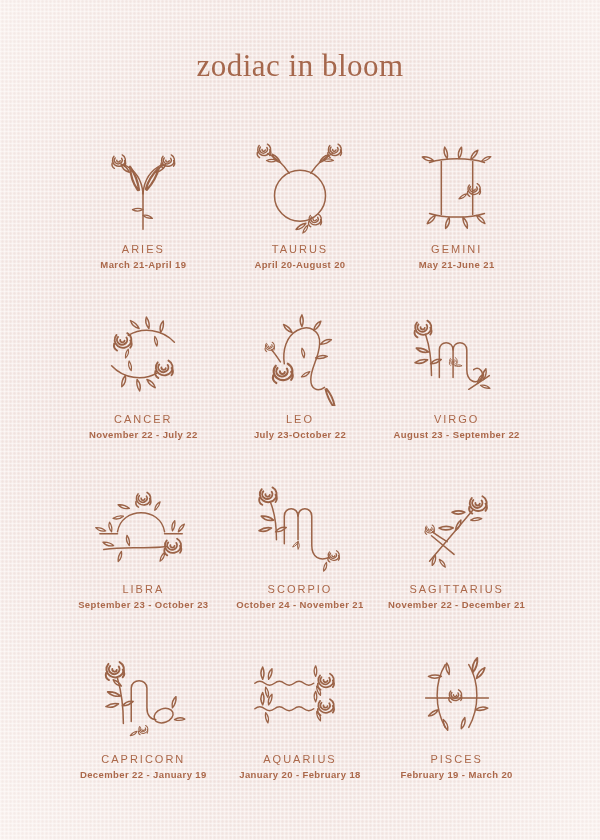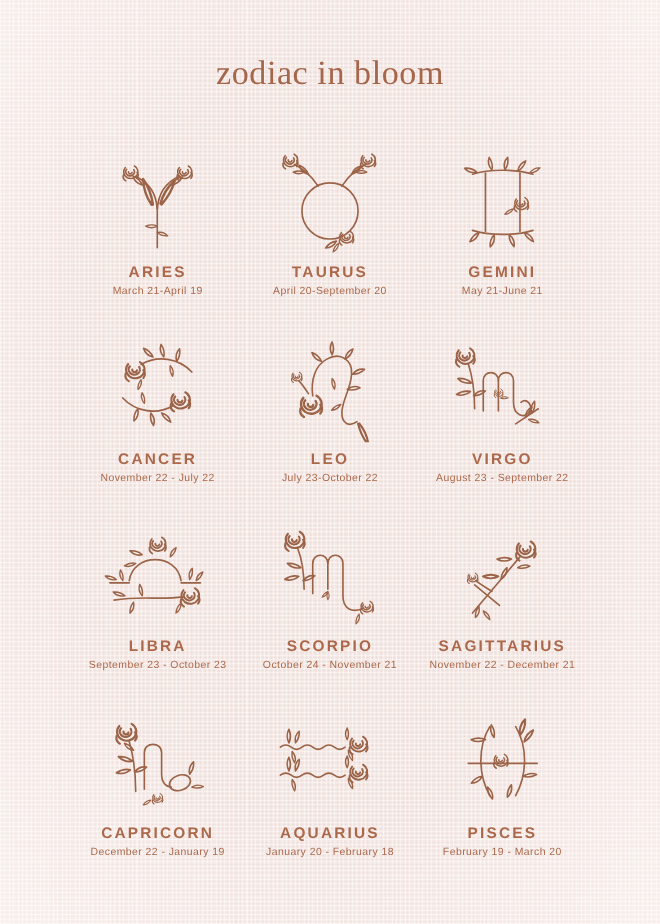--- a/index.html
+++ b/index.html
@@ -31,25 +31,25 @@
     position:relative;z-index:2;
     width:470px;margin:18px auto 0 auto;
     display:grid;grid-template-columns:repeat(3,1fr);grid-auto-rows:170px;
     justify-items:center;
   }
   .cell{display:flex;flex-direction:column;align-items:center;justify-content:flex-end;height:168px;width:150px;}
   .art{height:122px;display:flex;align-items:flex-end;justify-content:center;}
   .art svg{display:block;stroke:#9b6347;fill:none;stroke-width:1.5;stroke-linecap:round;stroke-linejoin:round;}
   .art svg *{vector-effect:non-scaling-stroke;}
   .sign-name{
-    margin-top:7px;font-size:14px;font-weight:700;letter-spacing:2px;
+    margin-top:7px;font-size:11px;font-weight:400;letter-spacing:2px;
     color:#ab684a;text-transform:uppercase;text-align:left;
   }
   .sign-dates{
-    margin-top:4px;font-size:9.5px;font-weight:400;letter-spacing:.4px;
+    margin-top:4px;font-size:9.5px;font-weight:700;letter-spacing:.4px;
     color:#ab684a;text-align:center;white-space:nowrap;
   }
   .defs{position:absolute;width:0;height:0;overflow:hidden;}
 </style>
 </head>
 <body>
 
 <svg class="defs" aria-hidden="true">
   <defs>
     <g id="rose">
@@ -104,21 +104,21 @@
           <use href="#leaf" transform="translate(80,30) rotate(3)"></use>
           <use href="#leaf" transform="translate(84,28) rotate(42) scale(0.85)"></use>
           <use href="#rose" transform="translate(23,17)"></use>
           <use href="#rose" transform="translate(95,17)"></use>
           <use href="#leaf" transform="translate(66,92) rotate(-170)"></use>
           <use href="#leaf" transform="translate(68,94) rotate(165) scale(0.8)"></use>
           <use href="#rose" transform="translate(75,88) scale(0.95)"></use>
         </svg>
       </div>
       <div class="sign-name">TAURUS</div>
-      <div class="sign-dates">April 20-September 20</div>
+      <div class="sign-dates">April 20-August 20</div>
     </div>
 
     <div class="cell">
       <div class="art">
         <svg width="118" height="103" viewBox="0 0 120 105">
           <path d="M32,30 C47,25 73,25 88,30"></path>
           <path d="M32,82 C47,87 73,87 88,82"></path>
           <path d="M44,29 L44,83"></path>
           <path d="M76,29 L76,83"></path>
           <use href="#leaf" transform="translate(36,28) rotate(-120)"></use>

